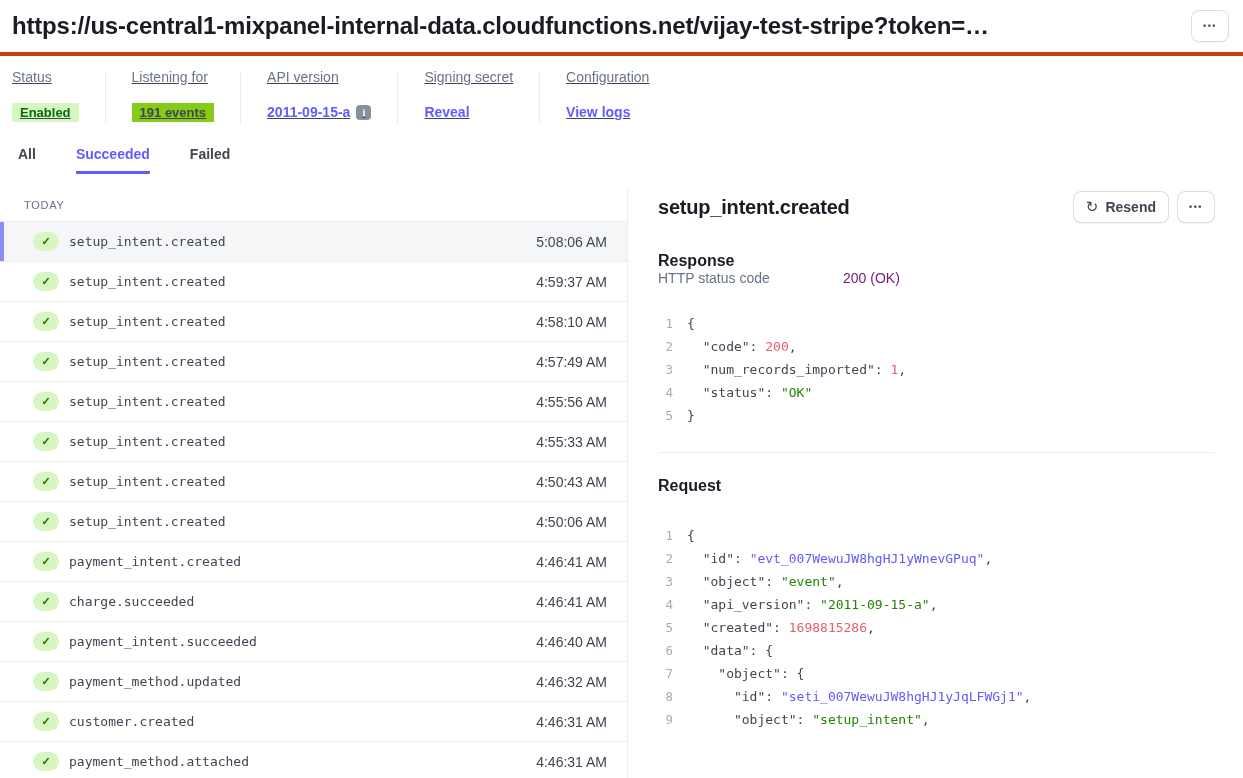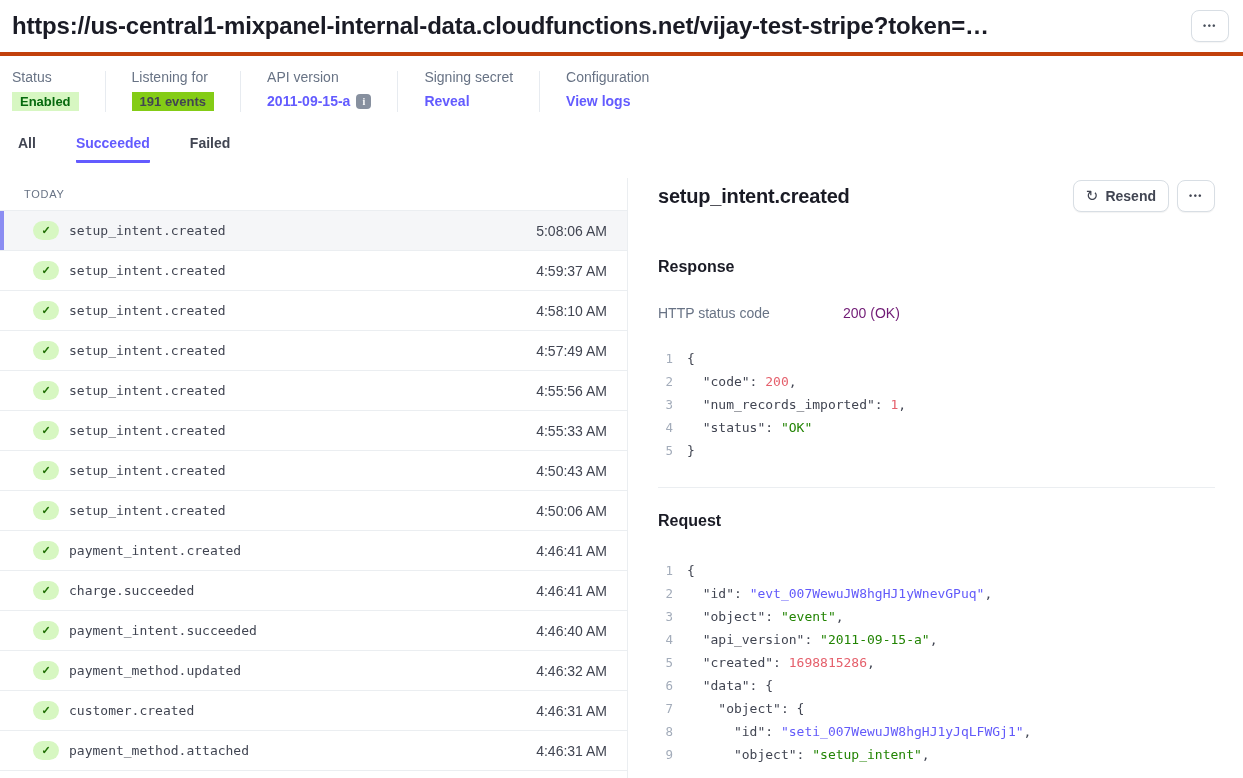--- a/index.html
+++ b/index.html
@@ -13,21 +13,21 @@
     padding:0 14px 0 12px; border-bottom:4px solid #c2410c; }
   .url-title { font-size:24px; font-weight:700; color:#1a1b25; white-space:nowrap;
     overflow:hidden; text-overflow:ellipsis; flex:1; letter-spacing:-0.2px; }
   .icon-btn { flex:0 0 auto; margin-left:16px; width:38px; height:32px; background:#fff;
     border:1px solid #d8dee4; border-radius:8px; display:flex; align-items:center;
     justify-content:center; cursor:pointer; box-shadow:0 1px 1px rgba(0,0,0,.04);
     color:#474e5a; font-size:9px; letter-spacing:1.5px; font-weight:700; }
 
   
   .meta { display:flex; padding:13px 12px 0 12px; flex:0 0 auto; }
-  .meta-item { display:flex; flex-direction:column; gap:5px; padding-right:26px; }
+  .meta-item { display:flex; flex-direction:column; gap:16px; padding-right:26px;text-decoration:underline; }
   .meta-divider { width:1px; background:#e7ebf0; margin:2px 26px 0 0; align-self:stretch; }
   .meta-label { font-size:14px; color:#687385; }
   .meta-value { font-size:14px; display:flex; align-items:center; gap:6px; min-height:22px; }
   .badge { display:inline-flex; align-items:center; padding:2px 8px; border-radius:0;
     font-size:13px; font-weight:600; }
   .badge.green { background:#d7f7c2; color:#05690d; }
   .badge.gray  { background:#84cc16; color:#414552; }
   .link { color:#635bff; font-weight:600; cursor:pointer; }
   .info-icon { width:15px; height:15px; border-radius:4px; background:#87909f; color:#fff;
     font-size:10px; font-weight:700; display:inline-flex; align-items:center;
@@ -66,22 +66,22 @@
   .detail-title { font-size:20px; font-weight:700; color:#1a1b25; letter-spacing:-0.2px; }
   .detail-actions { margin-left:auto; display:flex; gap:8px; }
   .btn { height:32px; background:#fff; border:1px solid #d8dee4; border-radius:8px;
     display:inline-flex; align-items:center; gap:7px; padding:0 12px; font-size:14px;
     font-weight:600; color:#414552; cursor:pointer; box-shadow:0 1px 1px rgba(0,0,0,.05); }
   .btn .refresh-glyph { font-size:15px; font-weight:400; line-height:1; margin-top:-1px; }
   .btn.dots { width:38px; padding:0; justify-content:center; font-size:9px;
     letter-spacing:1.5px; font-weight:700; }
 
   .section-heading { font-size:16px; font-weight:700; color:#1a1b25; }
-  .response-heading { margin-top:46px; }
-  .kv-row { margin-top:29px; display:flex; font-size:14px; }
+  .response-heading { margin-top:29px; }
+  .kv-row { display:flex; font-size:14px; }
   .kv-label { width:185px; color:#687385; }
   .kv-value { color:#701a75; }
 
   .code-block { margin-top:26px; font-family:"DejaVu Sans Mono", monospace; font-size:13px; }
   .code-line { display:flex; line-height:23px; }
   .ln { width:15px; text-align:right; color:#a3acba; flex:0 0 auto; margin-right:14px;
     font-size:12.5px; }
   .code-text { white-space:pre; color:#414552; }
   .seg-p   { color:#414552; }
   .seg-num { color:#e5606c; }

